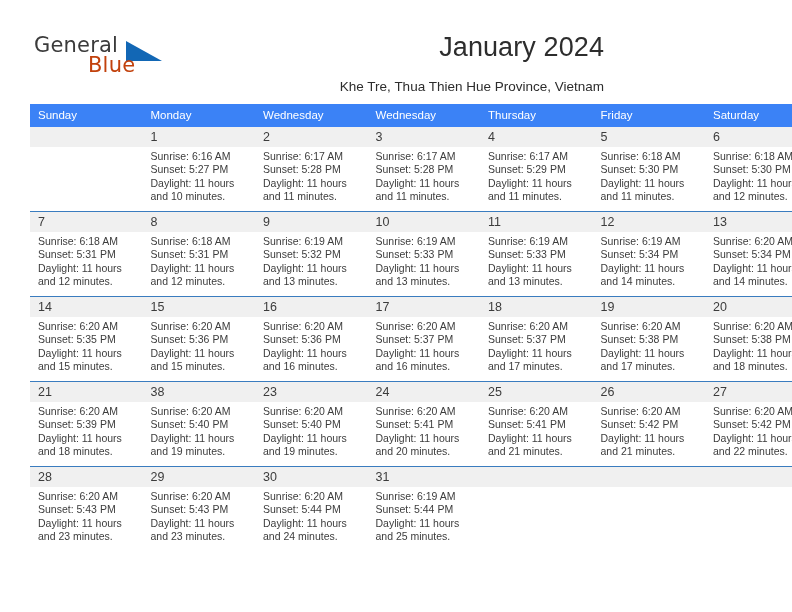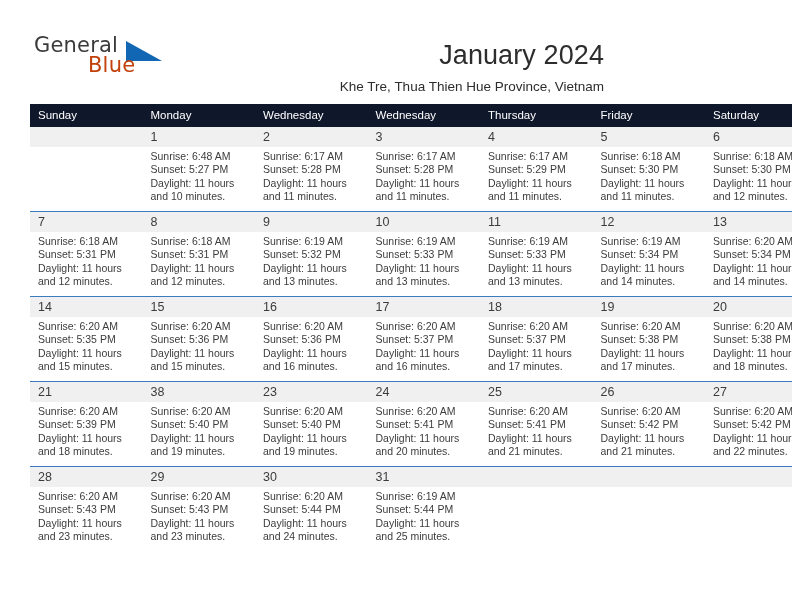--- a/index.html
+++ b/index.html
@@ -62,21 +62,21 @@
     top: 8px;
     width: 0;
     height: 0;
     border-left: 36px solid #1267b5;
     border-top: 20px solid transparent;
   }
 
   .title {
     position: absolute;
     right: 36px;
-    top: 40px;
+    top: 32px;
     font-size: 27px;
     color: #2d2d2d;
     font-weight: 400;
     letter-spacing: 0.1px;
     text-align: right;
     white-space: nowrap;
   }
   .subtitle {
     position: absolute;
     right: 36px;
@@ -94,21 +94,21 @@
     left: 30px;
     top: 104px;
     width: 732px;
   }
   table.cal {
     border-collapse: collapse;
     table-layout: fixed;
     width: 732px;
   }
   table.cal th {
-    background: #0f172a;
+    background: #3b82f6;
     color: #ffffff;
     font-size: 11.5px;
     font-weight: 400;
     text-align: left;
     padding: 5px 0 6px 8px;
     height: 11px;
     border: none;
     width: 104.5px;
   }
   table.cal td {
@@ -177,21 +177,21 @@
           </tr>
       </thead>
       <tbody id="weeks-body">
           <tr class="week">
             <td class="empty">
               <span class="daynum"></span>
             </td>
             <td class="">
               <span class="daynum">1</span>
               <div class="info">
-                <div>Sunrise: 6:48 AM</div>
+                <div>Sunrise: 6:16 AM</div>
                 <div>Sunset: 5:27 PM</div>
                 <div class="daylight">Daylight: 11 hours and 10 minutes.</div>
               </div>
             </td>
             <td class="">
               <span class="daynum">2</span>
               <div class="info">
                 <div>Sunrise: 6:17 AM</div>
                 <div>Sunset: 5:28 PM</div>
                 <div class="daylight">Daylight: 11 hours and 11 minutes.</div>

